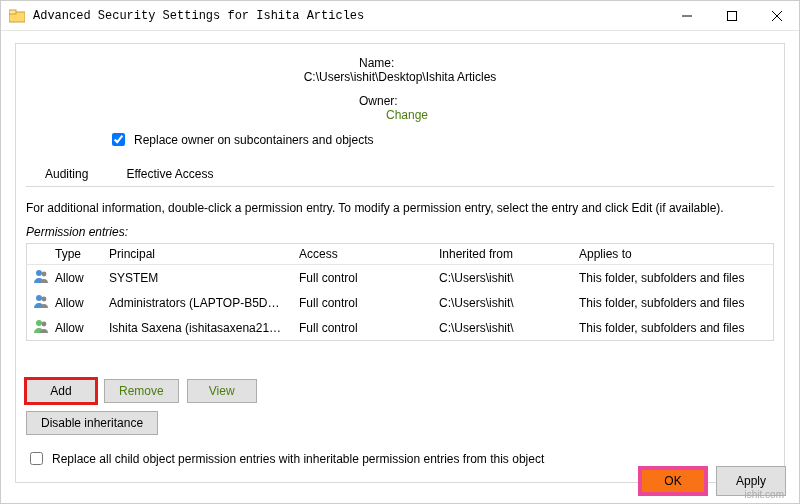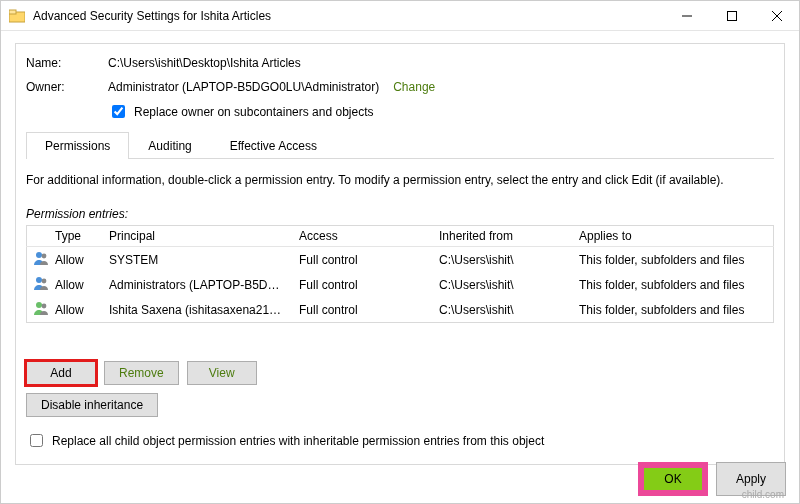--- a/index.html
+++ b/index.html
@@ -13,54 +13,55 @@
     height: 504px;
     overflow: hidden;
     border: 1px solid #ccc;
   }
   .titlebar {
     height: 30px;
     display: flex;
     align-items: center;
     padding: 0 0 0 8px;
     border-bottom: 1px solid #e5e5e5;
+    font-family: Liberation Mono, monospace;
   }
   .titlebar .icon { width: 16px; height: 16px; margin-right: 8px; }
   .titlebar .title { flex: 1; }
   .titlebar .winbtn { width: 45px; height: 29px; display:flex; align-items:center; justify-content:center; color:#333; }
   .content {
     padding: 12px 14px 0 14px;
   }
   .inner-panel {
     border: 1px solid #d9d9d9;
     padding: 12px 10px 10px 10px;
     background: #fff;
   }
-  .field-row { display:flex; align-items:center; margin-bottom: 10px; }
+  .field-row { display:flex; align-items:center; margin-bottom: 10px; flex-direction: column; }
   .field-row .label { width: 82px; }
   .field-row .value { }
   .change-link { color:#4d7c0f; margin-left: 14px; cursor:pointer; }
   .checkbox-row { margin-left: 82px; display:flex; align-items:center; gap:6px; margin-top:-2px; margin-bottom:4px; }
   input[type=checkbox] { width:13px; height:13px; }
 
   .tabs-bar { display:flex; border-bottom:1px solid #d9d9d9; margin-top:10px; }
   .tab {
     padding:6px 18px;
     border:1px solid transparent;
     border-bottom:none;
     position:relative;
     top:1px;
     cursor:pointer;
   }
   .tab.active {
     border-color:#d9d9d9;
     background:#fff;
   }
 
-  .info-text { margin:14px 0 20px 0; }
+  .info-text { margin:14px 0 10px 0; }
   .entries-label { margin-bottom:4px;font-style:italic; }
 
   .entries-table {
     border:1px solid #d9d9d9;
     width:100%;
     border-collapse:collapse;
   }
   .entries-table th, .entries-table td {
     text-align:left;
     padding:3px 6px;
@@ -87,21 +88,21 @@
   }
   button.win:disabled { color:#4d7c0f; }
   .add-highlight { outline:3px solid #e21b1b; outline-offset:-1px; }
 
   .replace-row { display:flex; align-items:center; gap:6px; margin:14px 0 4px 0; }
 
   .footer {
     position:absolute;
     bottom:8px; right:14px; display:flex; gap:8px;
   }
-  button.win.default { border:6px solid #ec4899; background:#84cc16; }
+  button.win.default { border:4px solid #ec4899; background:#f97316; }
 
   .watermark { position:absolute; bottom:4px; right:16px; font-size:10px; color:#aaa; pointer-events:none;}
 </style>
 </head>
 <body>
 
 <div class="titlebar">
   <span class="icon">
     <svg viewBox="0 0 16 16">
         <rect x="0" y="4" width="16" height="10" fill="#ffd76a" stroke="#c7a23c"></rect>
@@ -130,31 +131,29 @@
 <div class="content">
   <div class="inner-panel">
 
     <div class="field-row">
       <span class="label">Name:</span>
       <span class="value">C:\Users\ishit\Desktop\Ishita Articles</span>
     </div>
 
     <div class="field-row">
       <span class="label">Owner:</span>
-      <span class="value">Administrator (LAPTOP-B5DGO0LU\Administrator)</span>
       <span class="change-link">Change</span>
     </div>
 
     <div class="checkbox-row">
       <input type="checkbox" checked="" style="">
       <span>Replace owner on subcontainers and objects</span>
     </div>
 
     <div class="tabs-bar">
-      <div class="tab active">Permissions</div>
       <div class="tab">Auditing</div>
       <div class="tab">Effective Access</div>
     </div>
 
     <div class="info-text">For additional information, double-click a permission entry. To modify a permission entry, select the entry and click Edit (if available).</div>
     <div class="entries-label">Permission entries:</div>
 
     <div class="entries-scroll">
       <table class="entries-table">
         <thead>
@@ -227,13 +226,13 @@
     </div>
 
   </div>
 </div>
 
 <div class="footer">
   <button class="win default">OK</button>
   <button class="win">Apply</button>
 </div>
 
-<div class="watermark">child.com</div>
+<div class="watermark">ishit.com</div>
 
 </body></html>

